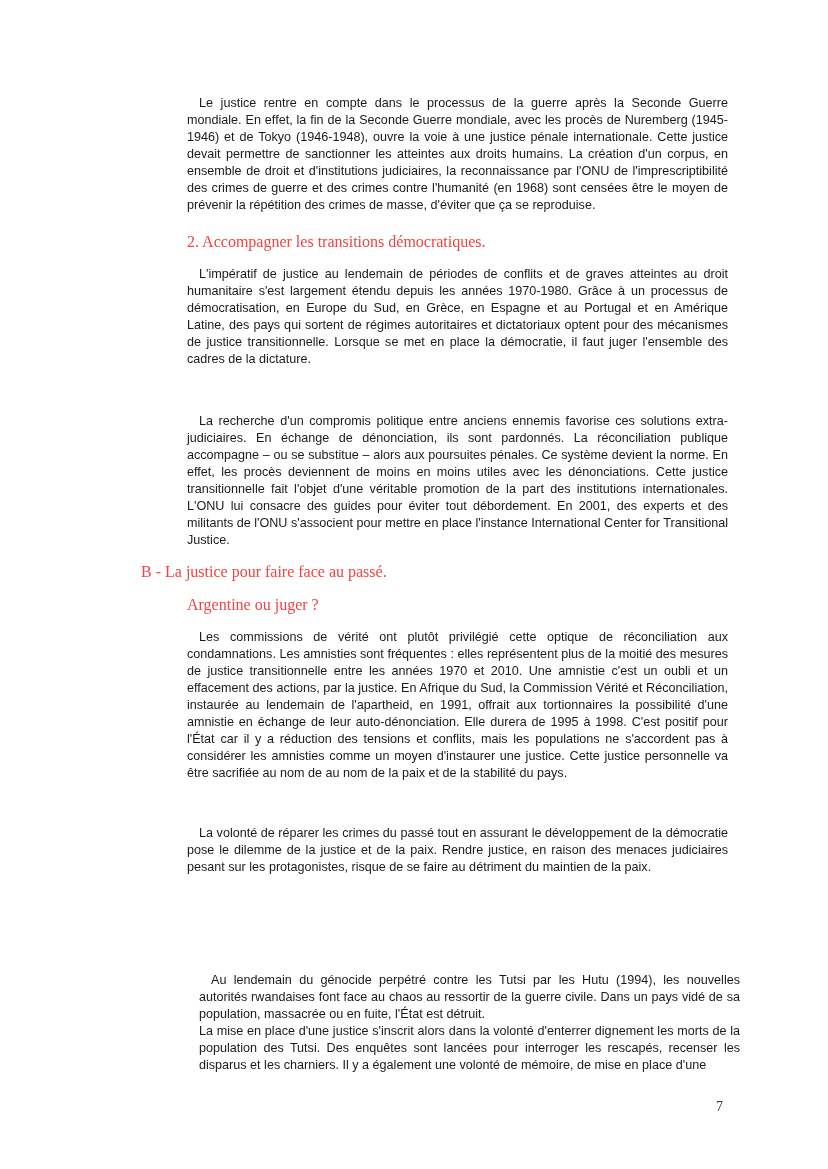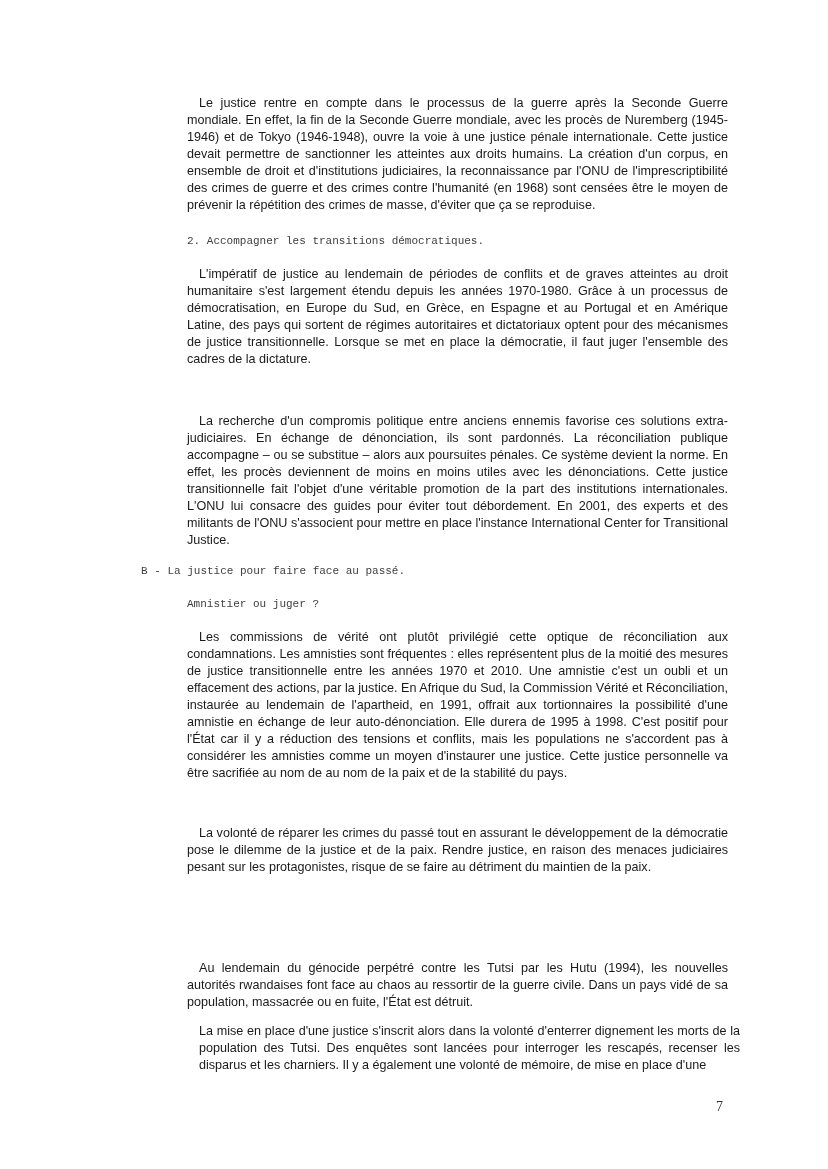--- a/index.html
+++ b/index.html
@@ -8,21 +8,21 @@
   .block {
     position: absolute;
     font-family: "Liberation Sans", sans-serif;
     font-size: 12.6px;
     line-height: 17px;
     color: #1a1a1a;
     text-align: justify;
   }
   .body { left: 187px; width: 541px; }
   .indent { text-indent: 12px; }
-  .heading { font-family: Liberation Mono, monospace; font-size: 11px; line-height: 17px; color: #404040; position: absolute; }
+  .heading { font-family: Liberation Serif, serif; font-size: 16px; line-height: 17px; color: #ef4444; position: absolute; }
   .page-number {
     position: absolute;
     left: 716px;
     top: 1099px;
     font-family: "Liberation Serif", serif;
     font-size: 14px;
     color: #333;
   }
 </style>
 </head>
@@ -34,26 +34,26 @@
 
   <div class="heading" style="left:187px; top:233px;">2. Accompagner les transitions démocratiques.</div>
 
   <p class="block body indent" style="top:266px; margin:0;">L'impératif de justice au lendemain de périodes de conflits et de graves atteintes au droit humanitaire s'est largement étendu depuis les années 1970-1980. Grâce à un processus de démocratisation, en Europe du Sud, en Grèce, en Espagne et au Portugal et en Amérique Latine, des pays qui sortent de régimes autoritaires et dictatoriaux optent pour des mécanismes de justice transitionnelle. Lorsque se met en place la démocratie, il faut juger l'ensemble des cadres de la dictature.</p>
 
 
   <p class="block body indent" style="top:413px; margin:0;">La recherche d'un compromis politique entre anciens ennemis favorise ces solutions extra-judiciaires. En échange de dénonciation, ils sont pardonnés. La réconciliation publique accompagne – ou se substitue – alors aux poursuites pénales. Ce système devient la norme. En effet, les procès deviennent de moins en moins utiles avec les dénonciations. Cette justice transitionnelle fait l'objet d'une véritable promotion de la part des institutions internationales. L'ONU lui consacre des guides pour éviter tout débordement. En 2001, des experts et des militants de l'ONU s'associent pour mettre en place l'instance International Center for Transitional Justice.</p>
 
   <div class="heading" style="left:141px; top:563px;">B - La justice pour faire face au passé.</div>
 
-  <div class="heading" style="left:187px; top:596px;">Amnistier ou juger ?</div>
+  <div class="heading" style="left:187px; top:596px;">Argentine ou juger ?</div>
 
   <p class="block body indent" style="top:629px; margin:0;">Les commissions de vérité ont plutôt privilégié cette optique de réconciliation aux condamnations. Les amnisties sont fréquentes : elles représentent plus de la moitié des mesures de justice transitionnelle entre les années 1970 et 2010. Une amnistie c'est un oubli et un effacement des actions, par la justice. En Afrique du Sud, la Commission Vérité et Réconciliation, instaurée au lendemain de l'apartheid, en 1991, offrait aux tortionnaires la possibilité d'une amnistie en échange de leur auto-dénonciation. Elle durera de 1995 à 1998. C'est positif pour l'État car il y a réduction des tensions et conflits, mais les populations ne s'accordent pas à considérer les amnisties comme un moyen d'instaurer une justice. Cette justice personnelle va être sacrifiée au nom de au nom de la paix et de la stabilité du pays.</p>
 
 
   <p class="block body indent" style="top:825px; margin:0;">La volonté de réparer les crimes du passé tout en assurant le développement de la démocratie pose le dilemme de la justice et de la paix. Rendre justice, en raison des menaces judiciaires pesant sur les protagonistes, risque de se faire au détriment du maintien de la paix.</p>
 
 
-  <p class="block body indent" style="top:960px; margin:0;">Au lendemain du génocide perpétré contre les Tutsi par les Hutu (1994), les nouvelles autorités rwandaises font face au chaos au ressortir de la guerre civile. Dans un pays vidé de sa population, massacrée ou en fuite, l'État est détruit.</p>
+  <p class="block body indent" style="top:960px; margin:12px;">Au lendemain du génocide perpétré contre les Tutsi par les Hutu (1994), les nouvelles autorités rwandaises font face au chaos au ressortir de la guerre civile. Dans un pays vidé de sa population, massacrée ou en fuite, l'État est détruit.</p>
 
   <p class="block body" style="top:1011px; margin:12px;">La mise en place d'une justice s'inscrit alors dans la volonté d'enterrer dignement les morts de la population des Tutsi. Des enquêtes sont lancées pour interroger les rescapés, recenser les disparus et les charniers. Il y a également une volonté de mémoire, de mise en place d'une</p>
 
   <div class="page-number">7</div>
 </div>
 
 </body></html>

